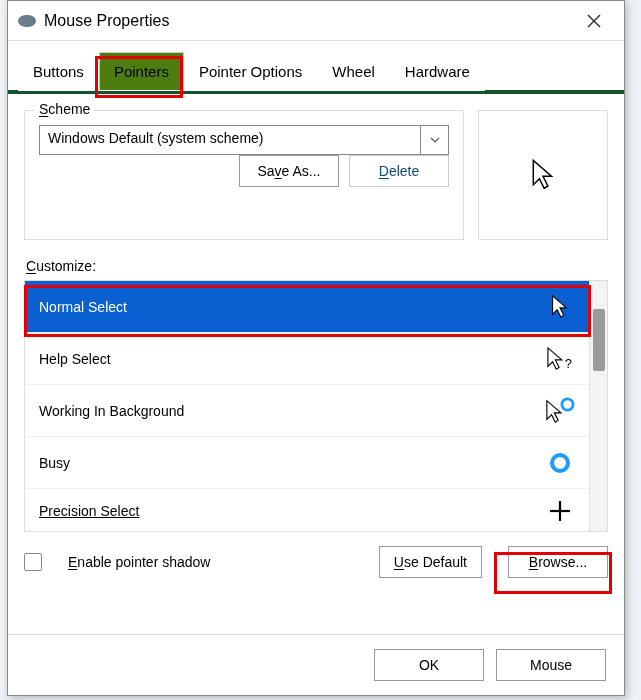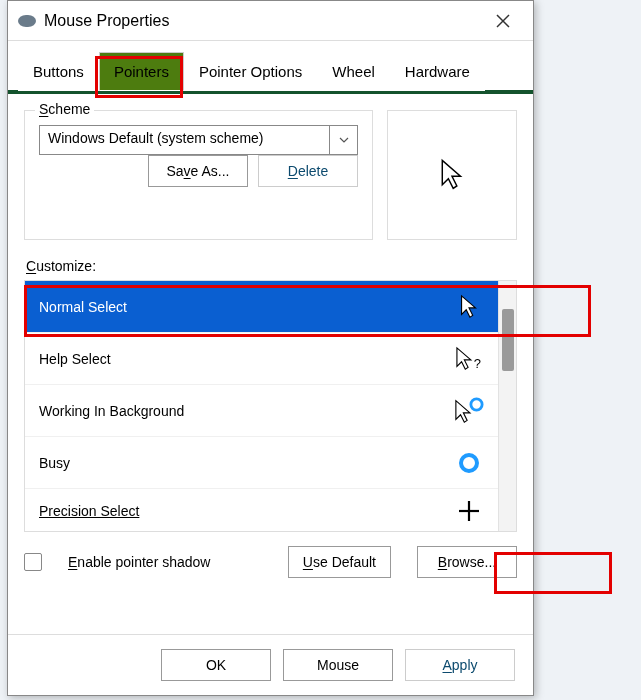--- a/index.html
+++ b/index.html
@@ -8,21 +8,21 @@
     font-family: "Segoe UI", Tahoma, sans-serif;
     font-size: 14px;
     background: #eef2f6;
     width: 641px;
     height: 700px;
     position: relative;
   }
   .dialog {
     position: absolute;
     left: 7px; top: 0;
-    width: 527px; height: 696px;
+    width: 618px; height: 696px;
     background: #fff;
     border: 1px solid #888;
     box-shadow: 2px 2px 8px rgba(0,0,0,0.25);
     display: flex;
     flex-direction: column;
   }
   .titlebar {
     height: 40px;
     display: flex;
     align-items: center;
@@ -327,22 +327,19 @@
       <button class="btn" id="browse-btn">
         <span class="u">B</span><span>rowse...</span>
       </button>
     </div>
 
   </div>
 
   <div class="footer">
     <button class="btn" style="min-width:110px">OK</button>
     <button class="btn" style="min-width:110px">Mouse</button>
-    <button class="btn disabled" style="min-width:110px">
-      <span class="u">A</span><span>pply</span>
-    </button>
   </div>
 
 </div>
 
 <div class="highlight-box" id="hl-tab" style="left:95px; top:56px; width:88px; height:42px;"></div>
 <div class="highlight-box" id="hl-item" style="left:24px; top:285px; width:567px; height:52px;"></div>
 <div class="highlight-box" id="hl-browse" style="left:494px; top:552px; width:118px; height:42px;"></div>
 
 </body></html>

